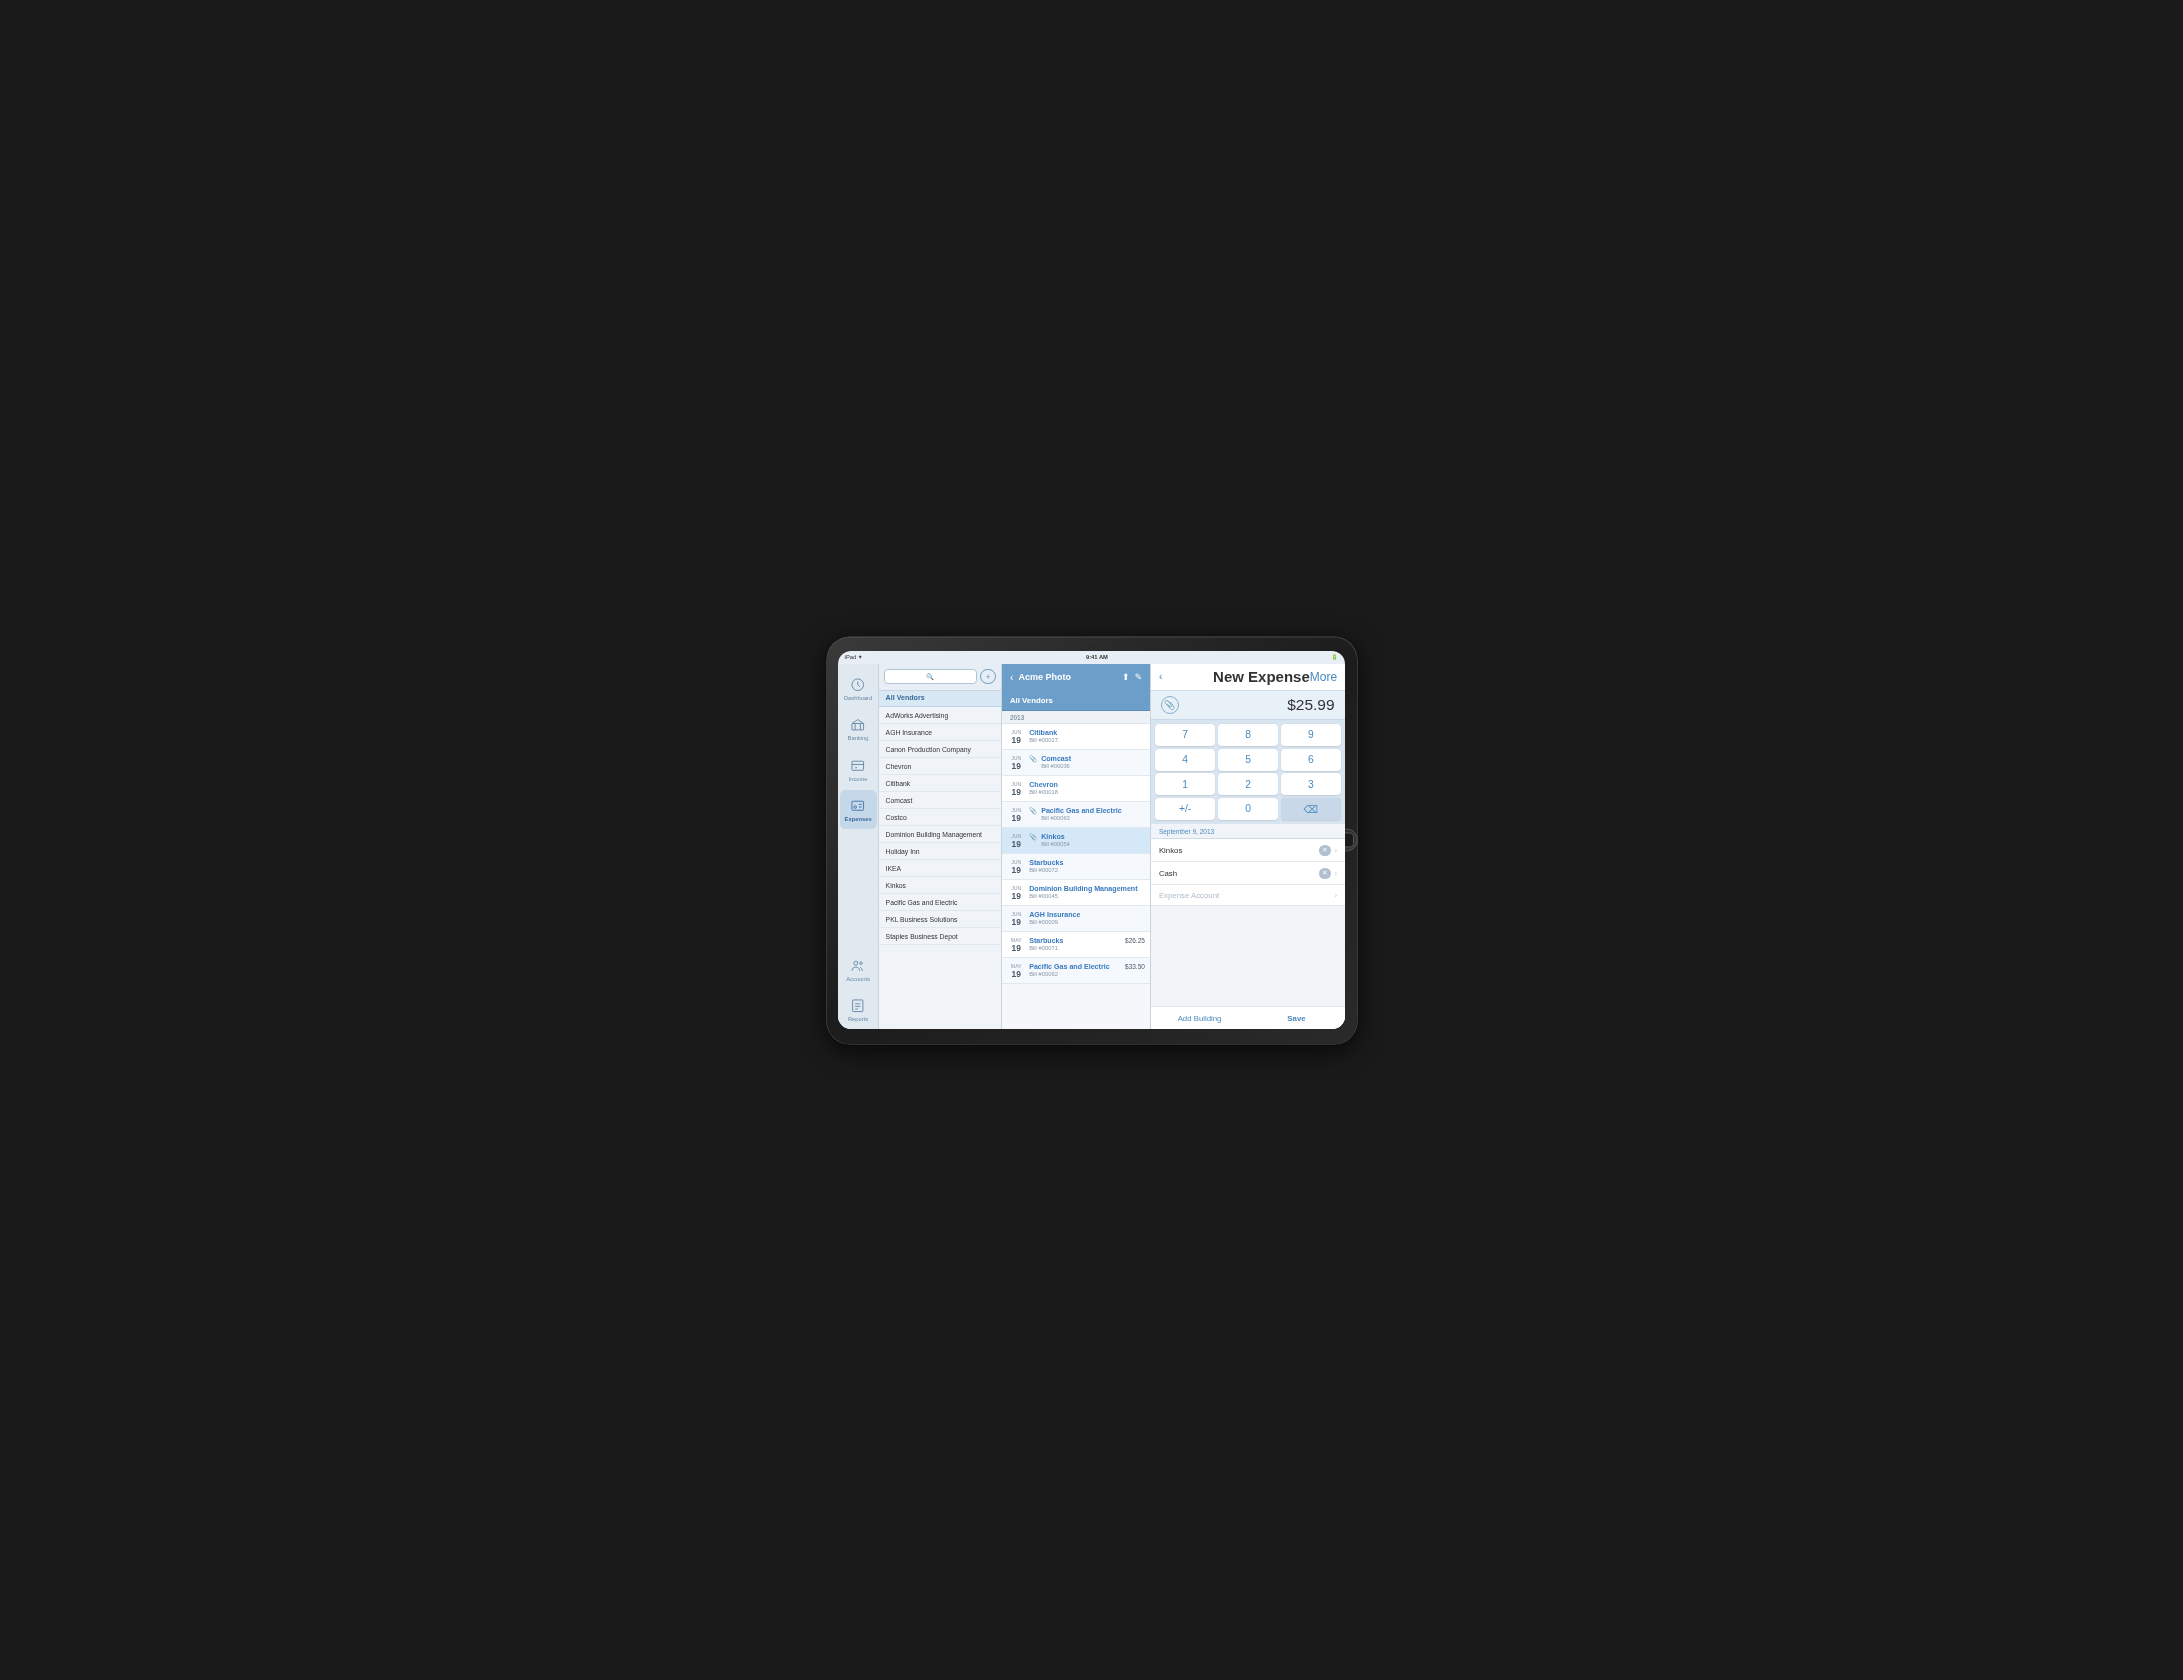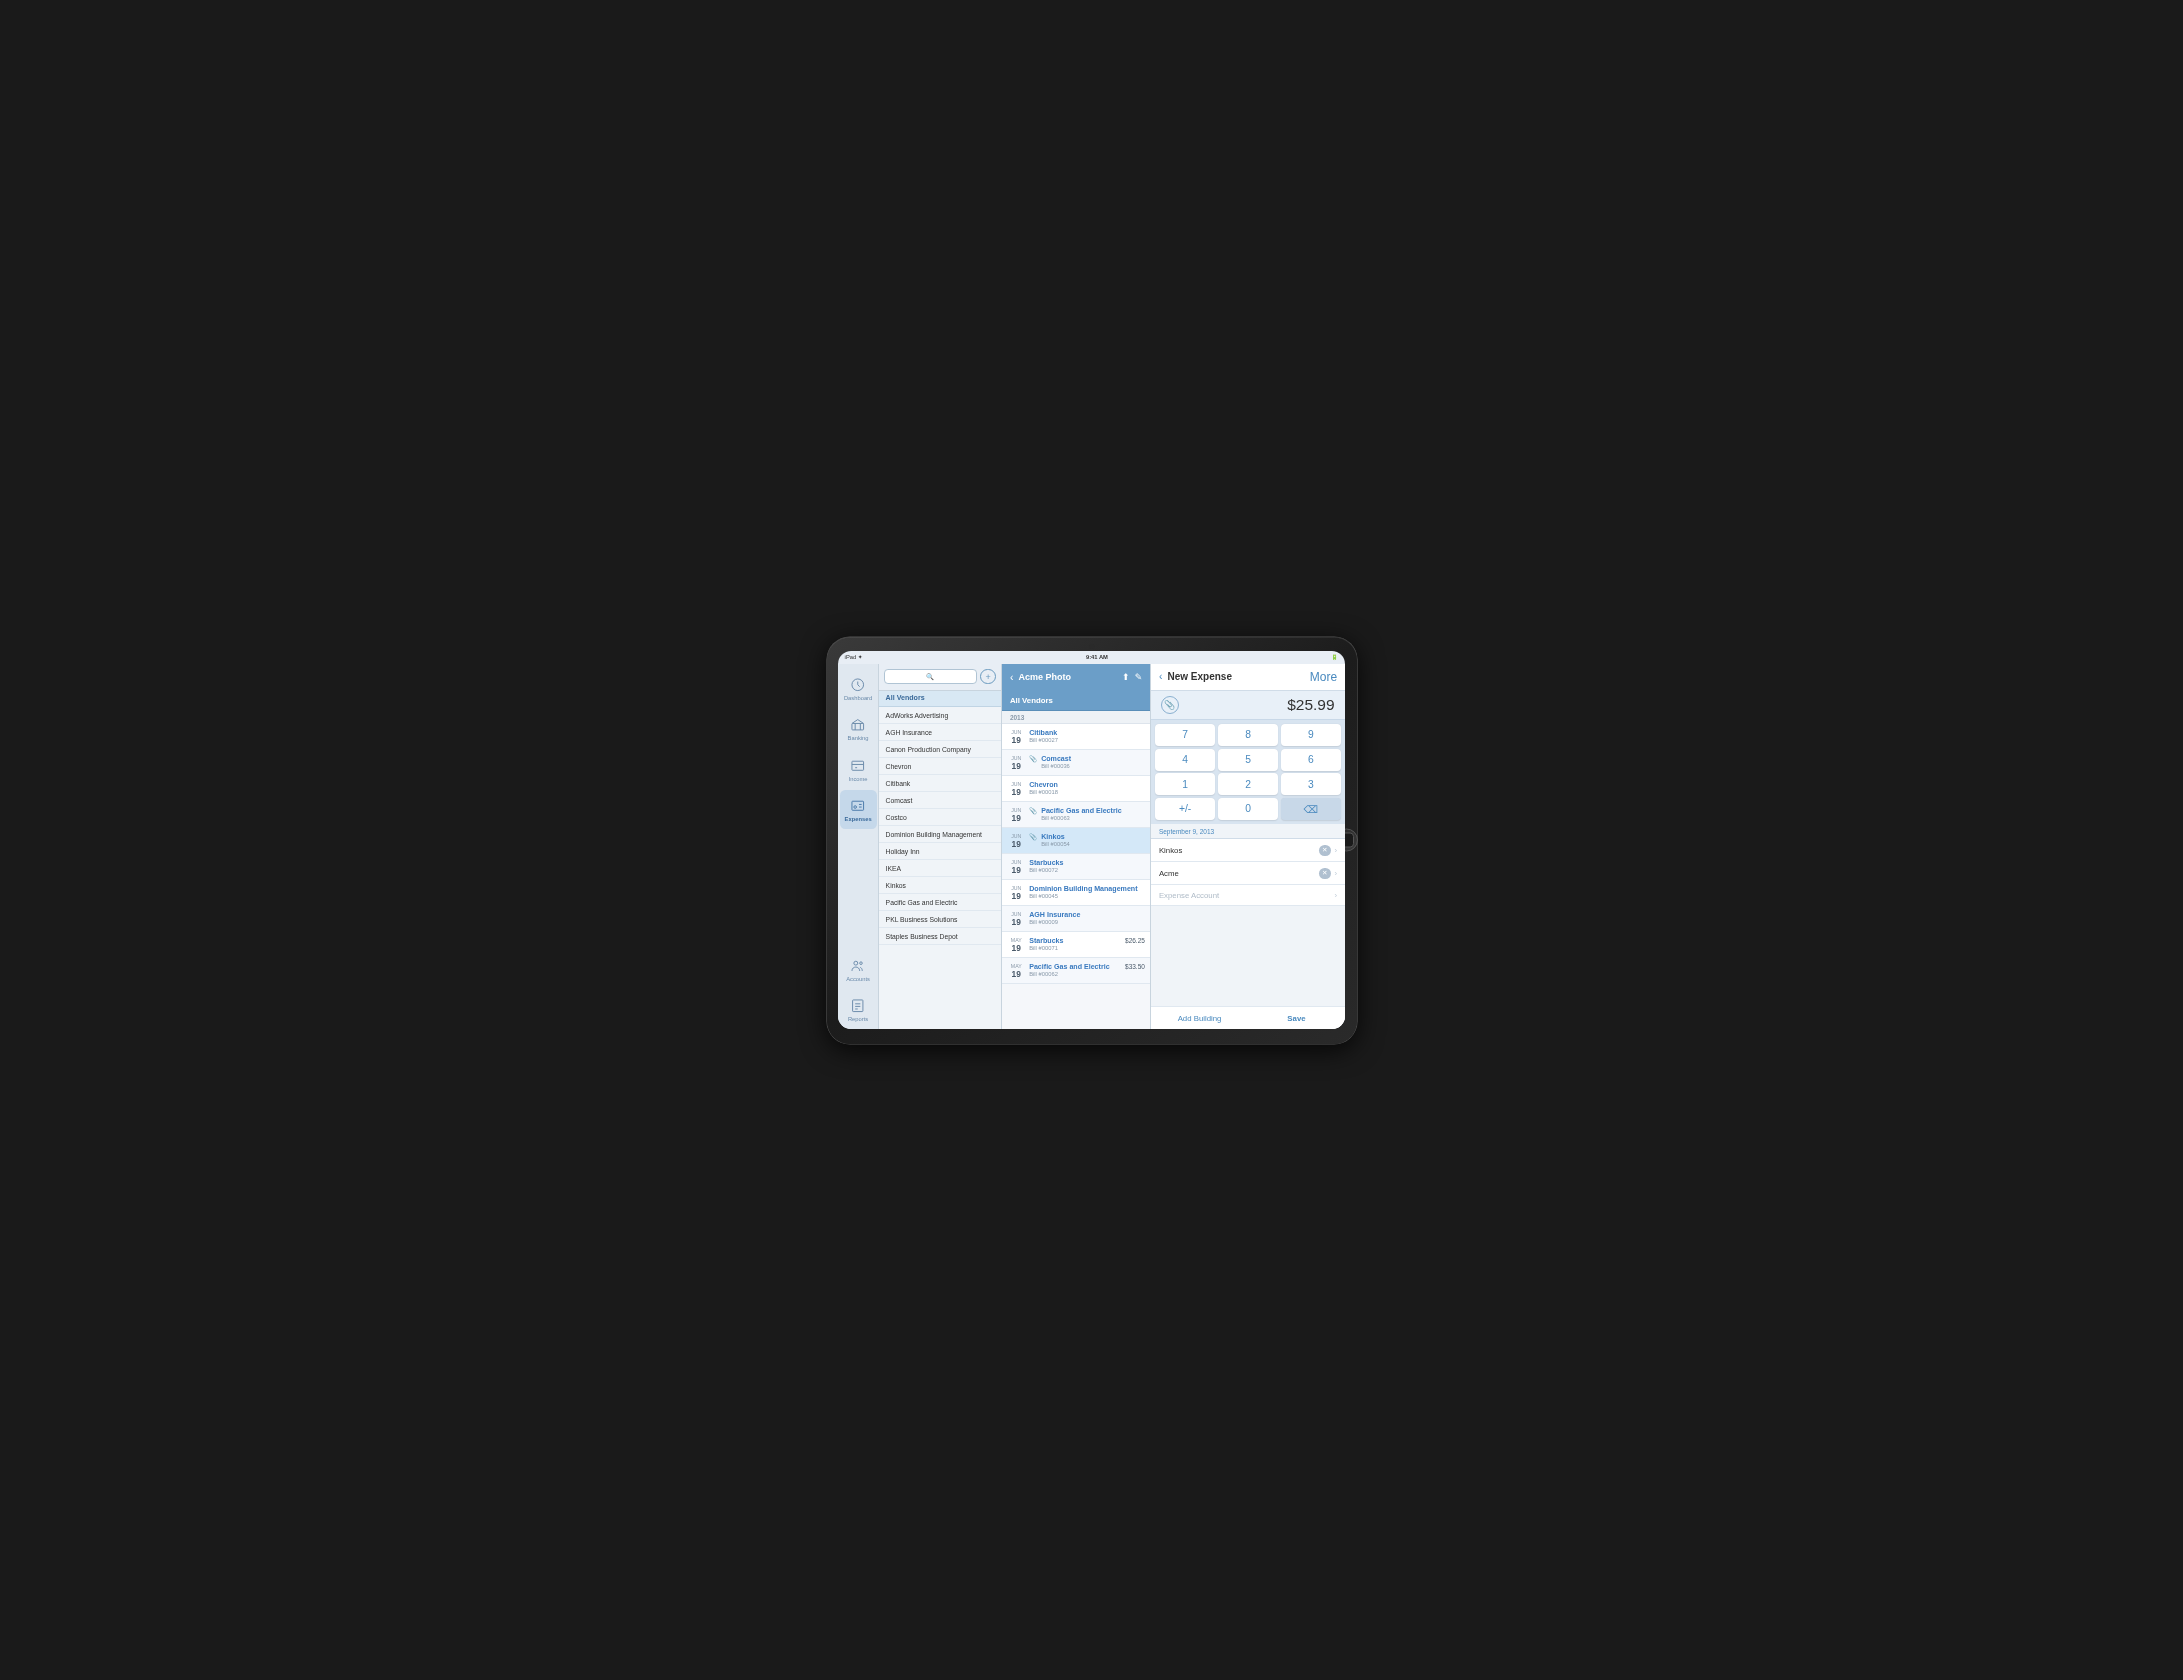--- a/index.html
+++ b/index.html
@@ -315,24 +315,24 @@
       border-bottom: 0.6px solid #d0dce8;
     }
     .expense-back {
       color: #4a8abf;
       font-size: 10.3px;
       cursor: pointer;
       margin-right: 5.2px;
     }
     .expense-title {
       flex: 1;
-      font-size: 10px;
+      font-size: 15px;
       font-weight: 600;
       color: #333;
-      text-align: left;
+      text-align: right;
     }
     .expense-more {
       color: #4a8abf;
       font-size: 12px;
       cursor: pointer;
     }
 
     .amount-display {
       background: #e8f0f8;
       padding: 5.2px 10.3px;
@@ -771,21 +771,21 @@
 
         <div class="expense-date">September 9, 2013</div>
 
         <div class="form-field">
           <span class="form-field-value">Kinkos</span>
           <div class="form-field-clear">✕</div>
           <span class="form-field-arrow">›</span>
         </div>
 
         <div class="form-field">
-          <span class="form-field-value">Acme</span>
+          <span class="form-field-value">Cash</span>
           <div class="form-field-clear">✕</div>
           <span class="form-field-arrow">›</span>
         </div>
 
         <div class="form-field">
           <span class="form-field-value form-field-placeholder">Expense Account</span>
           <span class="form-field-arrow">›</span>
         </div>
 
         <div class="expense-actions">

